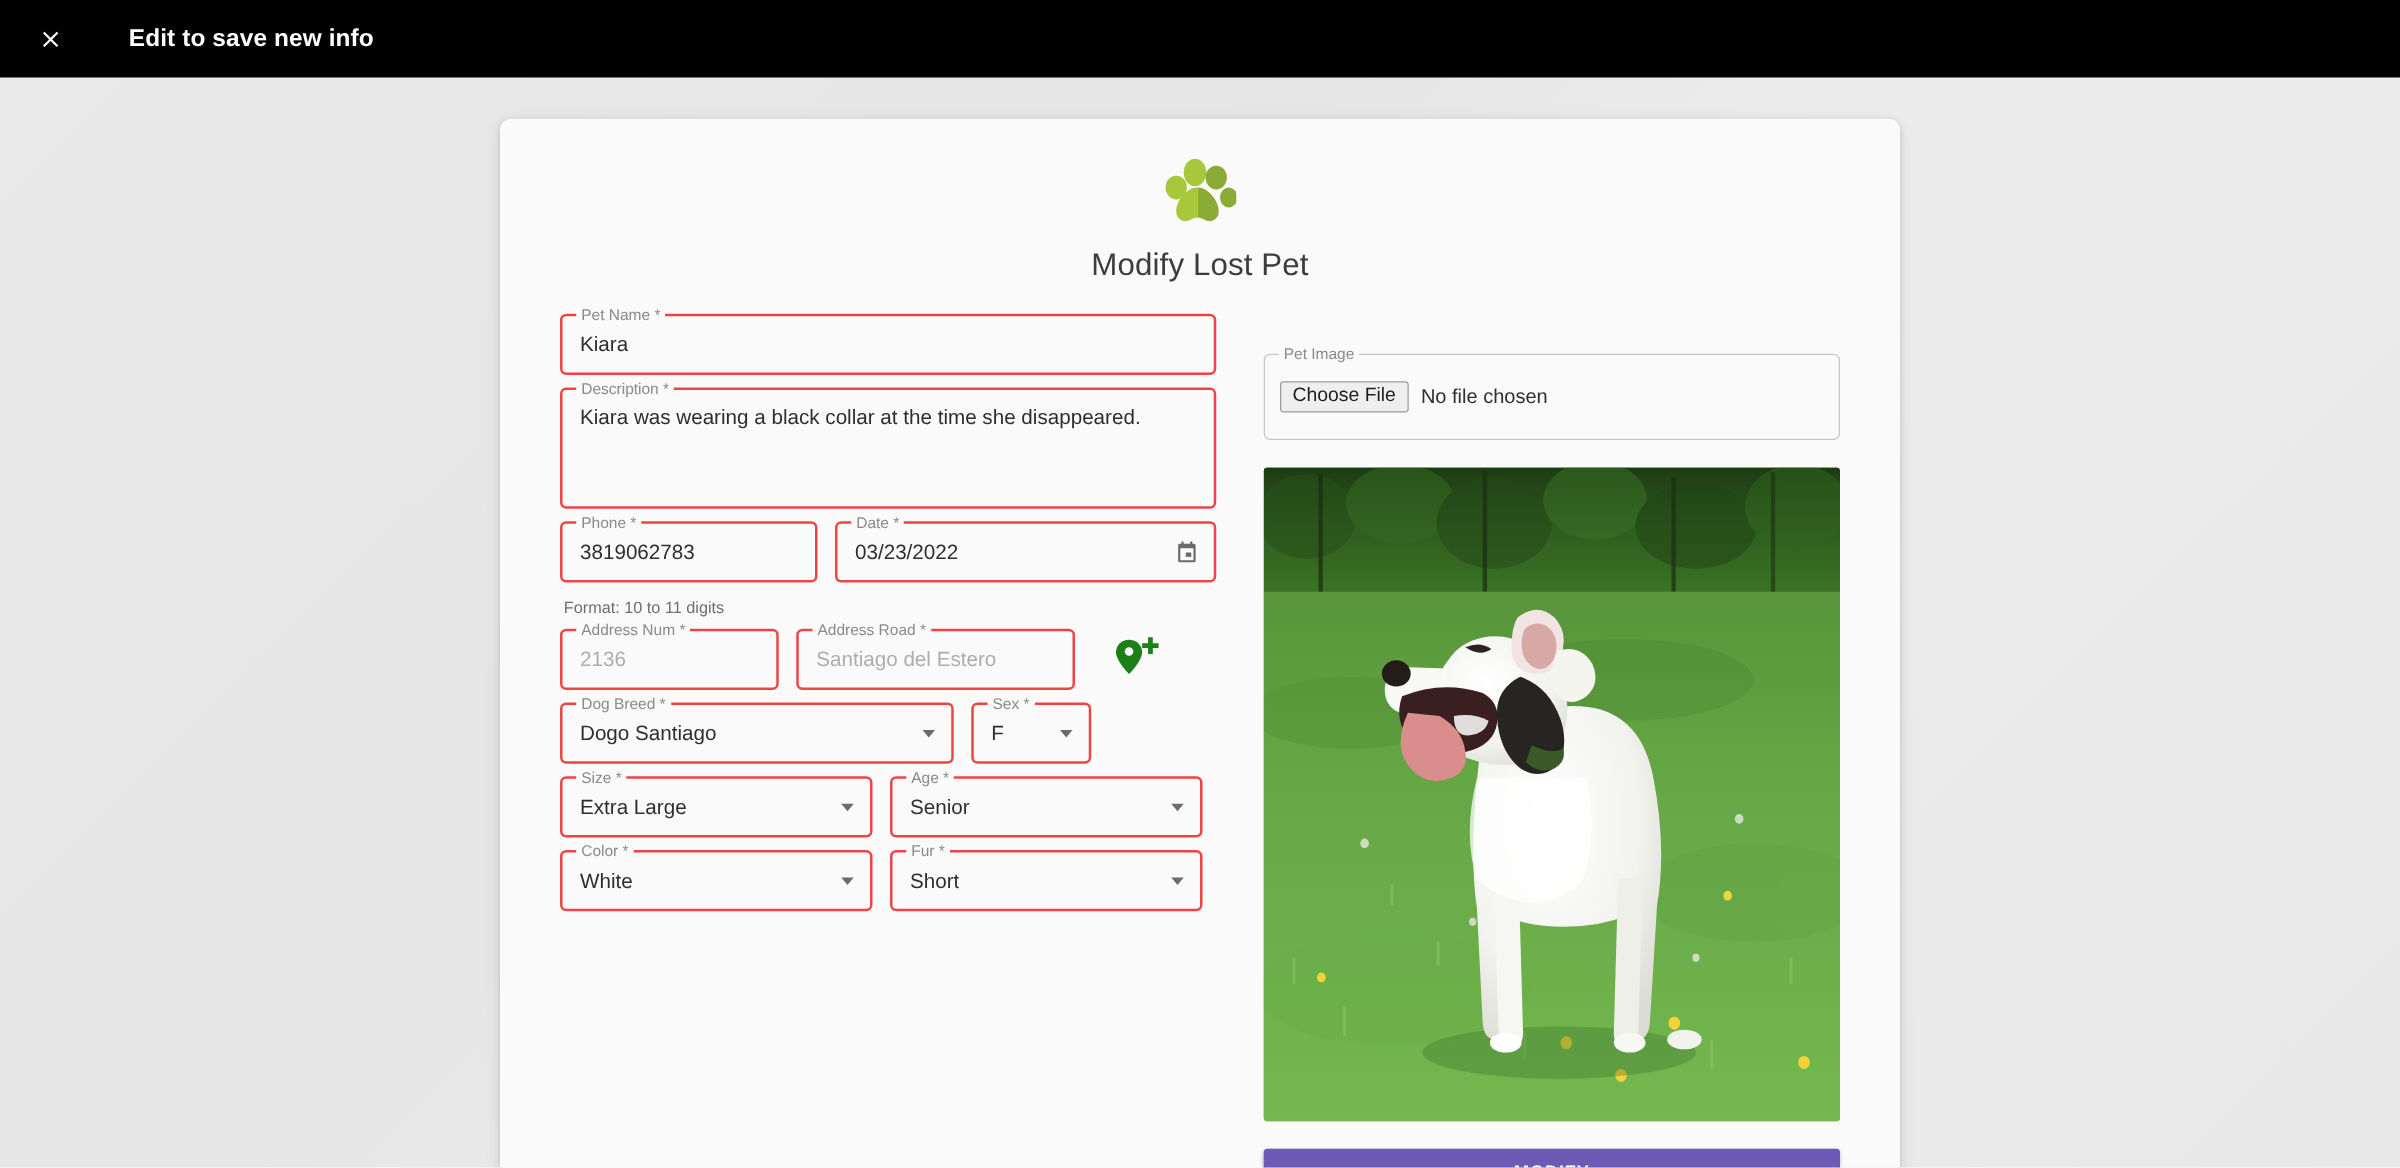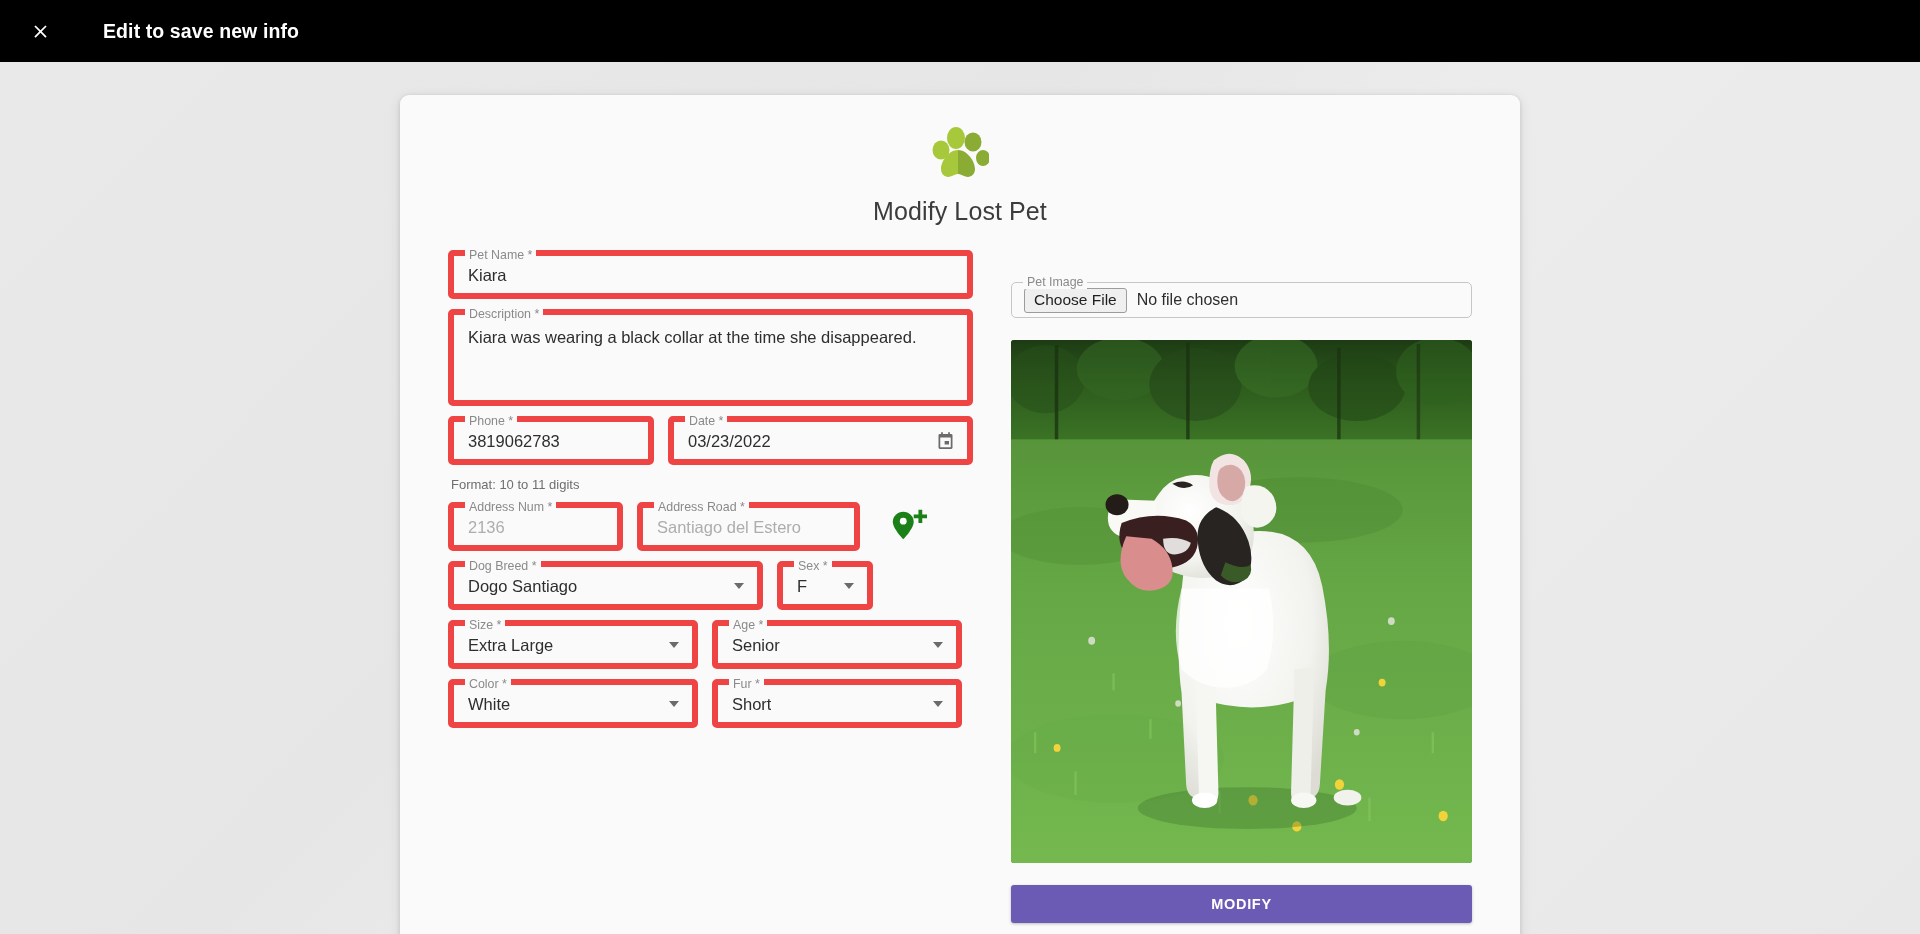--- a/index.html
+++ b/index.html
@@ -76,21 +76,21 @@
   }
   .col-left { width: 525px; flex: 0 0 525px; }
   .col-right { flex: 1; margin-left: 38px; }
 
   
   .field {
     position: relative;
     margin-bottom: 10px;
   }
   .field .box {
-    border: 6px solid #ef4444;
+    border: 2px solid #ef4444;
     border-radius: 5px;
     background: transparent;
     height: 49px;
     display: flex;
     align-items: center;
     padding: 0 14px;
     position: relative;
   }
   .field .box.tall { height: 97px; align-items: flex-start; padding-top: 12px; }
   .field .lbl {
@@ -144,21 +144,21 @@
     display: flex; align-items: center; justify-content: center;
     width: 56px; height: 49px;
     cursor: pointer;
     margin-left: 6px;
   }
 
   
   .file-box {
     border: 1px solid #c6c6c6;
     border-radius: 5px;
-    height: 36px;
+    height: 69px;
     display: flex; align-items: center;
     padding: 0 12px;
     position: relative;
   }
   .choose-btn {
     border: 1px solid #9c9c9c;
     background: #efefef;
     border-radius: 3px;
     font-size: 15.5px;
     color: #1e1e1e;

